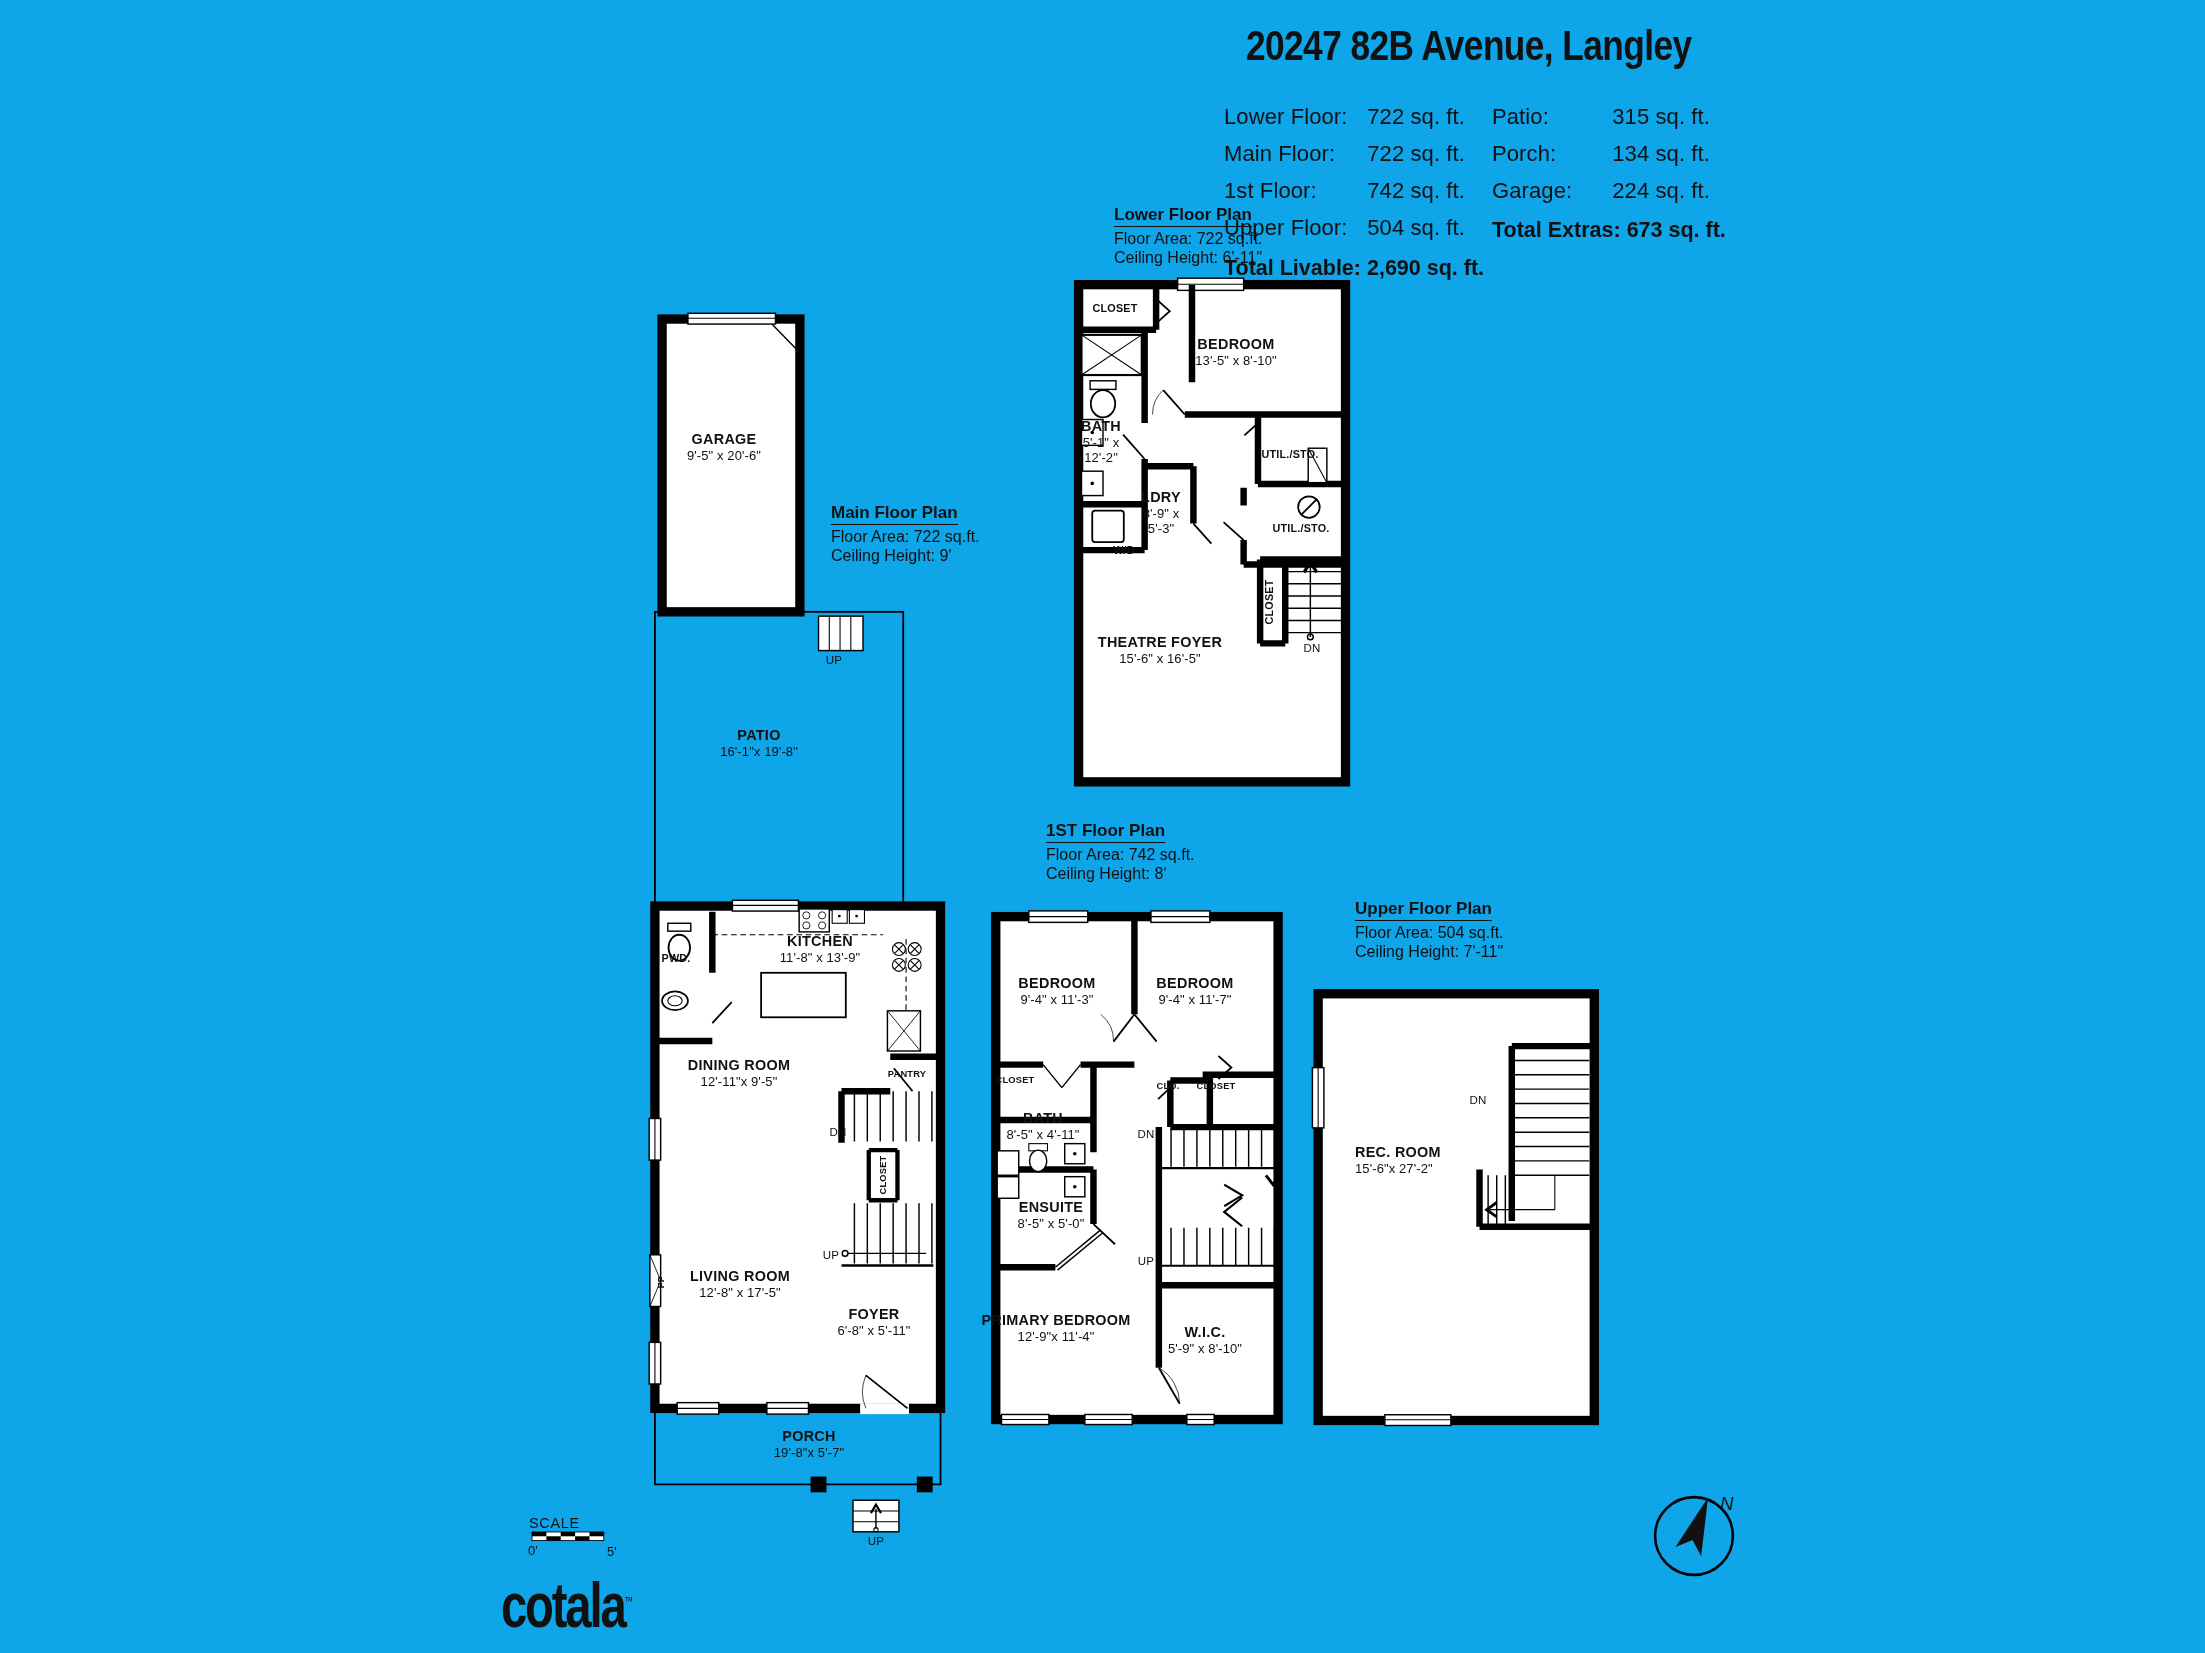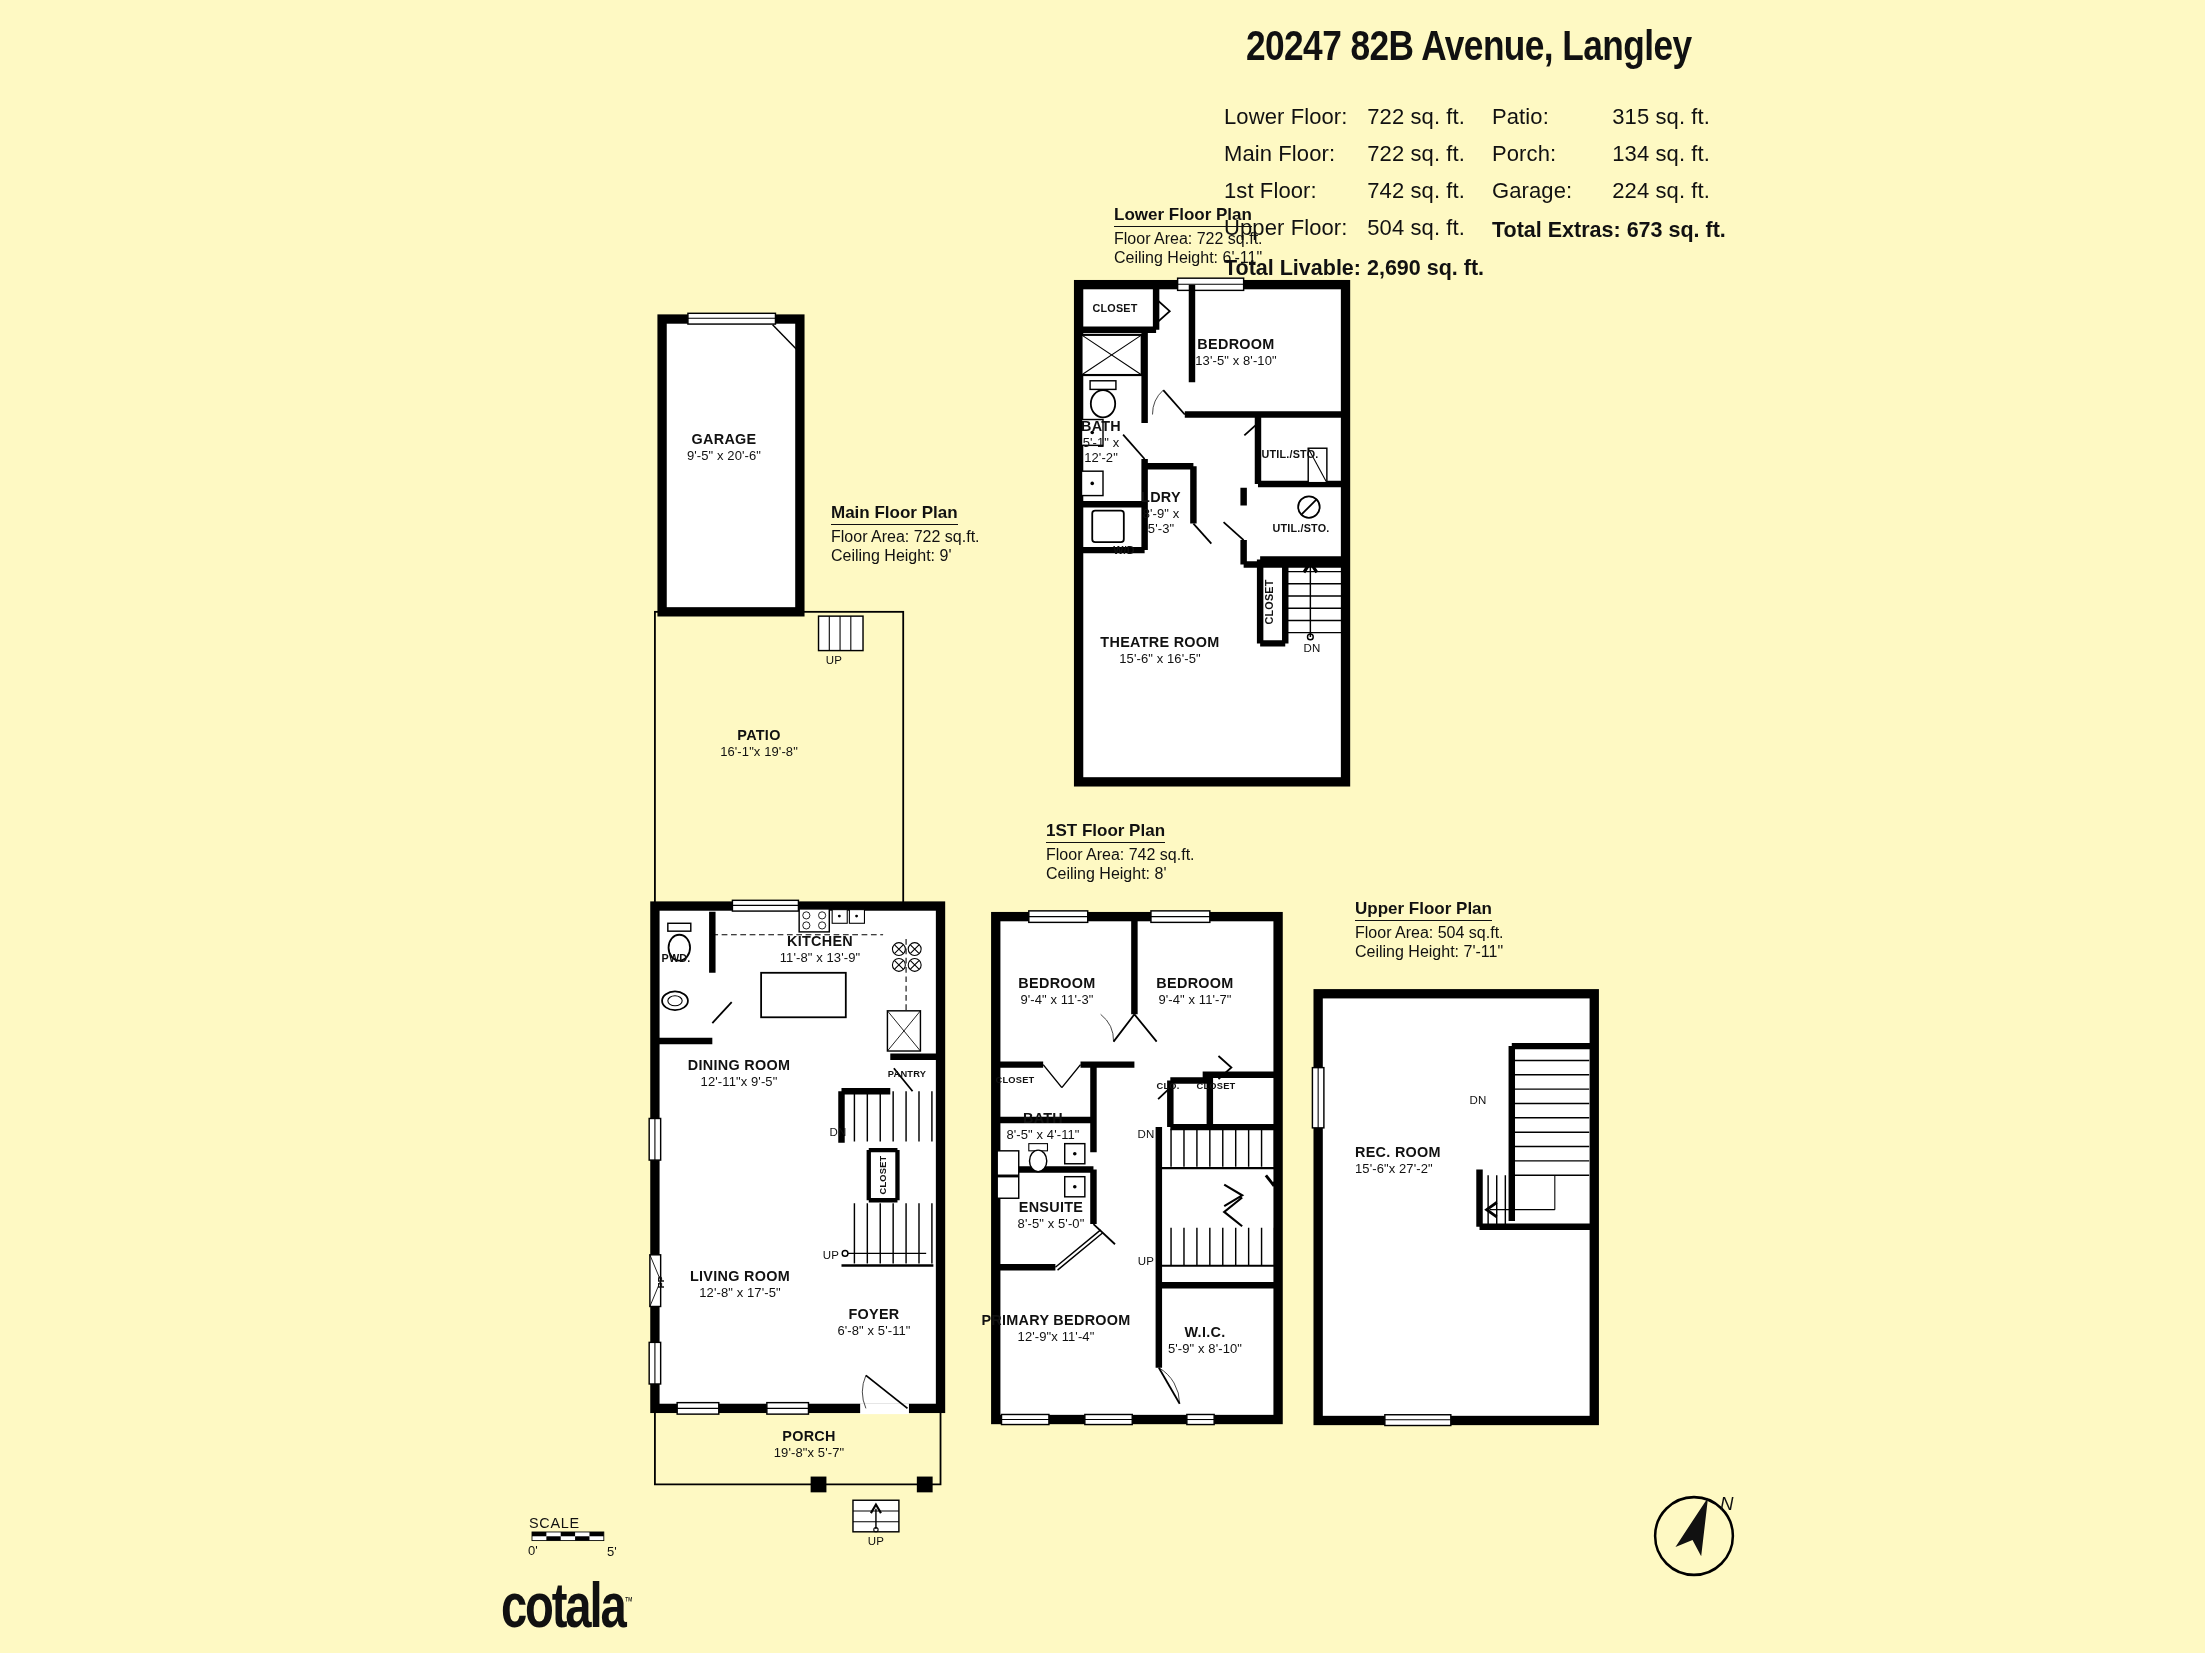--- a/index.html
+++ b/index.html
@@ -1,16 +1,16 @@
 <!DOCTYPE html>
 <html style="font-size:11.5px"><head>
 <meta charset="utf-8">
 <style>
   html,body{margin:0;padding:0;background:#fff;}
-  .page{position:relative;width:2205px;height:1654px;background:#fef9c3;overflow:hidden;
+  .page{position:relative;width:2205px;height:1654px;background:#0ea5e9;overflow:hidden;
         font-family:"Liberation Sans",sans-serif;color:#111;}
   svg{position:absolute;overflow:visible;}
   
   .hdr-title{position:absolute;left:1246px;top:21.5px;font-size:42px;font-weight:800;
              white-space:nowrap;letter-spacing:-0.7px;transform:scaleX(.84);transform-origin:left top;}
   .stats{position:absolute;font-size:22px;letter-spacing:0.1px;}
   .stat-row{display:flex;justify-content:space-between;height:37px;align-items:flex-end;}
   .totals{position:absolute;font-size:21.5px;font-weight:800;white-space:nowrap;text-align:center;}
   
   .planhdr{position:absolute;line-height:1.2;white-space:nowrap;}
@@ -294,21 +294,21 @@
     <div class="rdims">5'-1" x 12'-2"</div>
   </div>
   <div class="slabel" style="left:1290px;top:454px;">UTIL./STO.</div>
   <div class="rlabel narrow" style="left:1161px;top:513px;width:57px;">
     <div class="rname">LDRY</div>
     <div class="rdims">8'-9" x 5'-3"</div>
   </div>
   <div class="slabel" style="left:1124px;top:538px;margin-top:12px;">W/D</div>
   <div class="slabel" style="left:1301px;top:528px;">UTIL./STO.</div>
   <div class="rlabel" style="left:1160px;top:650px;">
-    <div class="rname">THEATRE ROOM</div>
+    <div class="rname">THEATRE FOYER</div>
     <div class="rdims">15'-6" x 16'-5"</div>
   </div>
   <div class="slabel vert" style="left:1269px;top:602px;">CLOSET</div>
   <div class="slabel plain" style="left:1312px;top:648px;">DN</div>
 
   <div class="rlabel" style="left:724px;top:447px;">
     <div class="rname">GARAGE</div>
     <div class="rdims">9'-5" x 20'-6"</div>
   </div>
   <div class="rlabel" style="left:759px;top:743px;">

